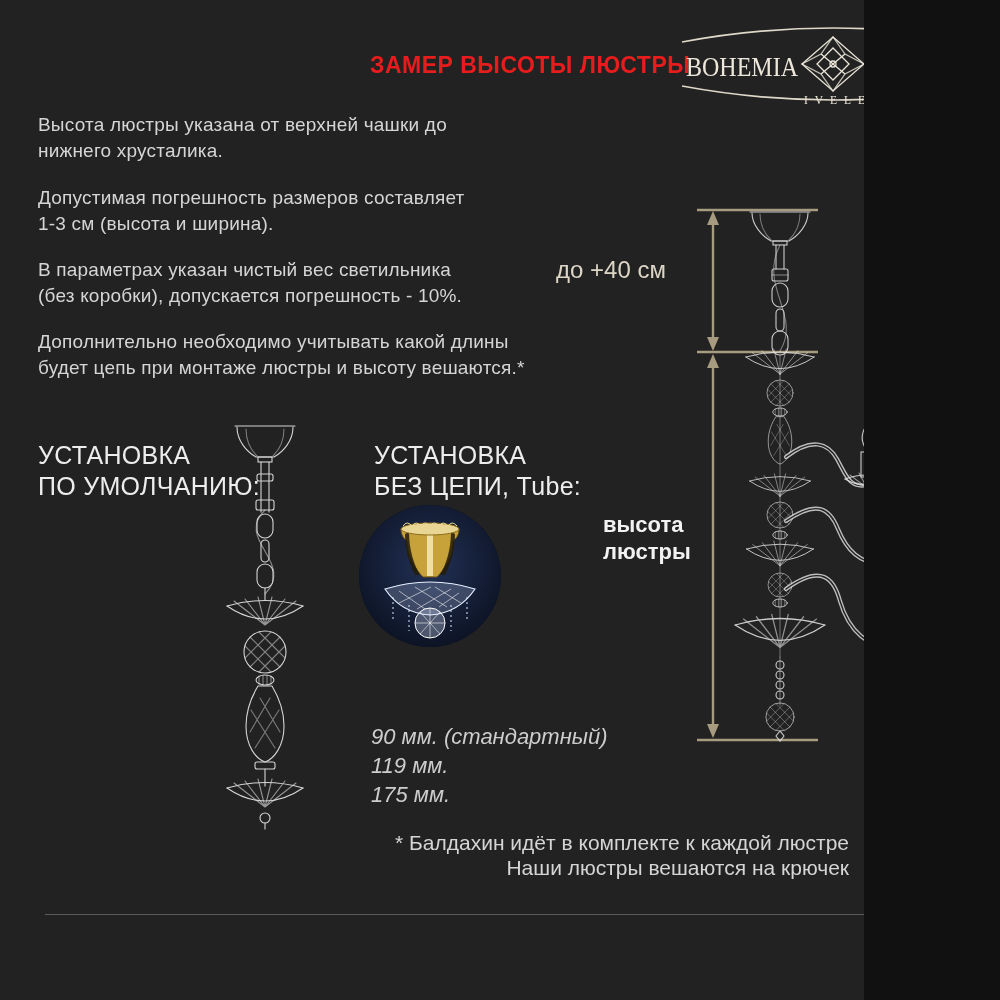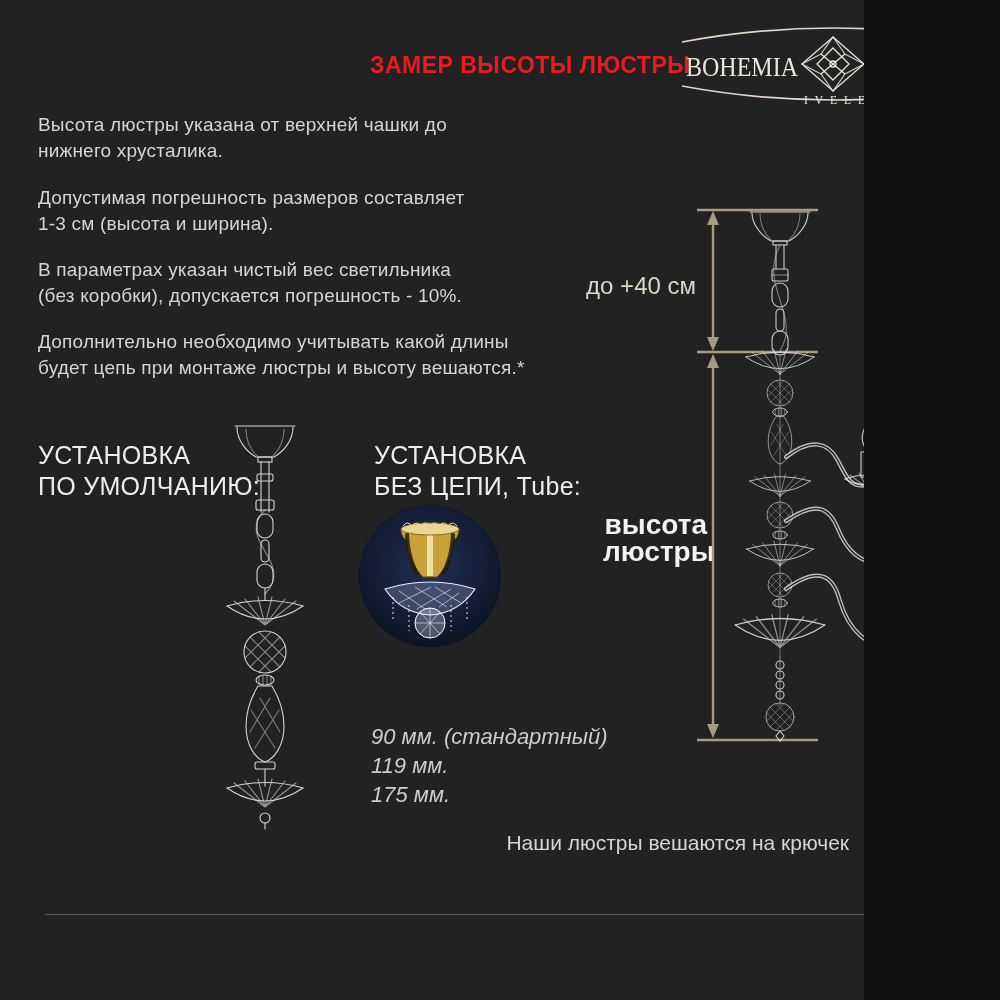--- a/index.html
+++ b/index.html
@@ -8,26 +8,26 @@
     font-family:"Liberation Sans", sans-serif;
   }
   .title{
     position:absolute;left:370px;top:52px;font-size:23px;font-weight:bold;
     color:#e81c1c;letter-spacing:.5px;white-space:nowrap;
   }
   .logo-svg{position:absolute;left:678px;top:24px;}
   .para{position:absolute;left:38px;font-size:19px;line-height:26px;color:#d5d5d5;letter-spacing:.2px;white-space:nowrap;}
   .p1{top:112px}.p2{top:185px}.p3{top:257px}.p4{top:329px}
   .chain-label{
-    position:absolute;left:556px;top:272px;width:140px;text-align:right;
+    position:absolute;left:556px;top:256px;width:140px;
     font-size:24px;color:#ddd6c6;white-space:nowrap;
   }
   .height-label{
-    position:absolute;left:603px;top:511px;width:104px;text-align:right;
-    font-size:28px;font-weight:bold;color:#f2f2f2;line-height:27px;
+    position:absolute;left:603px;top:511px;width:104px;text-align:left;
+    font-size:22px;font-weight:bold;color:#f2f2f2;line-height:27px;
   }
   .sec{position:absolute;font-size:25px;color:#ededed;line-height:31px;letter-spacing:.3px;white-space:nowrap;}
   .sec1{left:38px;top:440px}.sec2{left:374px;top:440px}
   .photo{
     position:absolute;left:359px;top:505px;width:142px;height:142px;border-radius:50%;
     overflow:hidden;background:#0a101f;
   }
   .canopy-head{position:absolute;left:373px;top:669px;font-size:21px;line-height:26px;color:#d5d5d5;white-space:nowrap;}
   .canopy-sizes{position:absolute;left:371px;top:722px;font-size:22px;line-height:29px;color:#cdcdcd;white-space:nowrap;font-style:italic;}
   .footnotes{
@@ -274,18 +274,19 @@
     </svg>
   </div>
 
   <div class="canopy-sizes">
     <div>90 мм. (стандартный)</div>
     <div>119 мм.</div>
     <div>175 мм.</div>
   </div>
 
   <div class="footnotes">
+    <div>* Балдахин идёт в комплекте к каждой люстре</div>
     <div>Наши люстры вешаются на крючек</div>
   </div>
 
   <div class="divider"></div>
 
 </div>
 
 </body></html>

